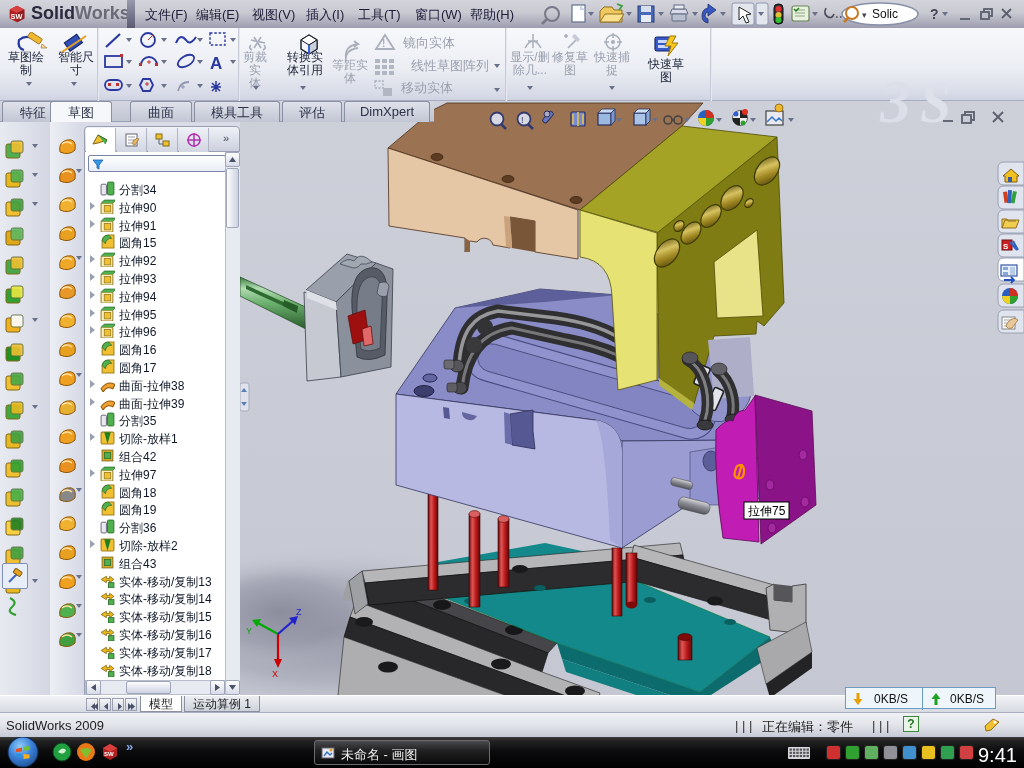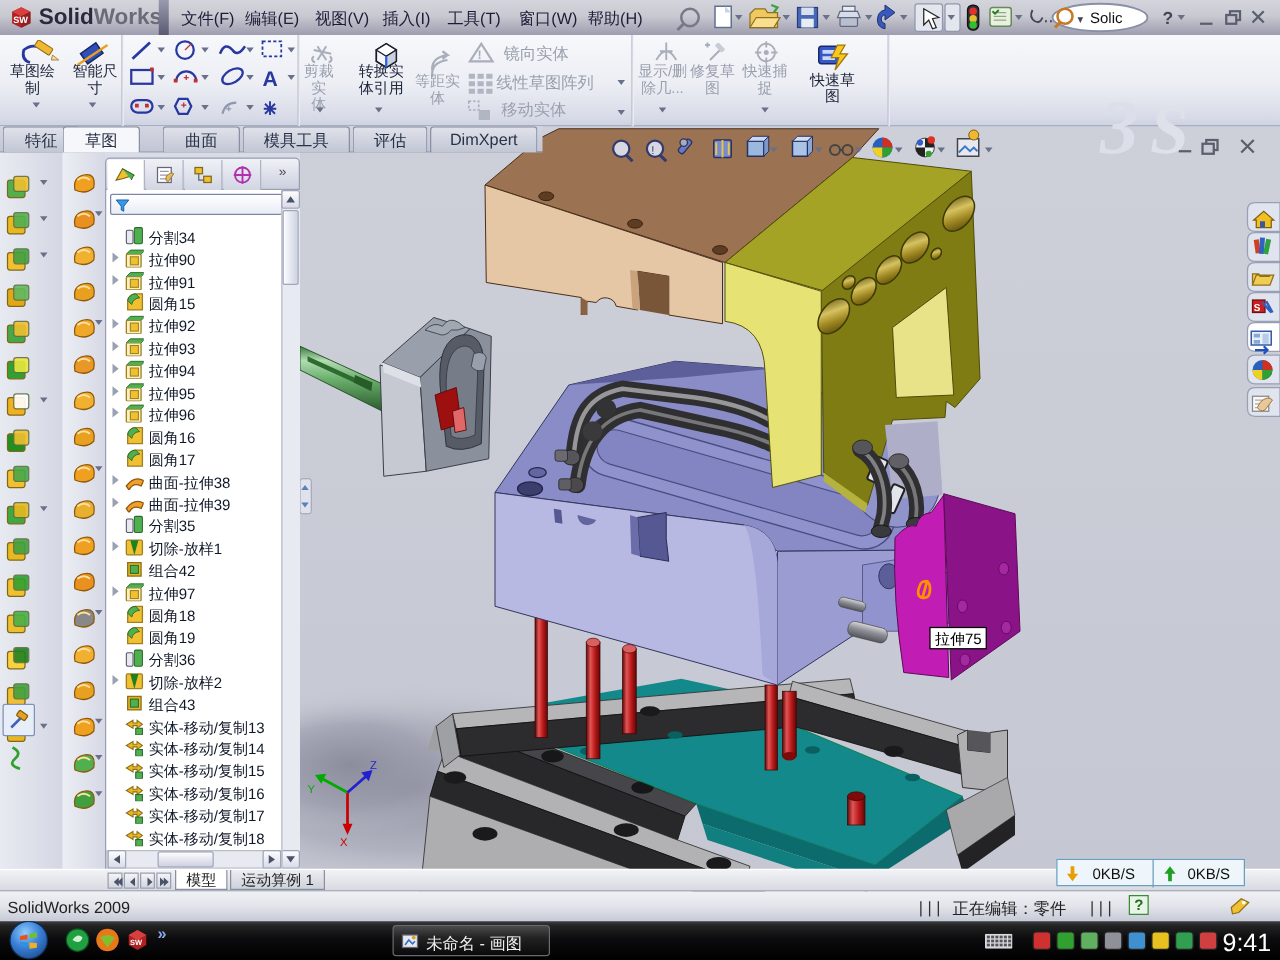--- a/index.html
+++ b/index.html
@@ -437,21 +437,21 @@
       <rect x="1" y="1" width="5" height="4" fill="#b0b6c2"></rect>
       <rect x="1" y="7" width="5" height="4" fill="#b0b6c2"></rect>
       <rect x="1" y="13" width="5" height="4" fill="#b0b6c2"></rect>
       <rect x="8" y="1" width="5" height="4" fill="#b0b6c2"></rect>
       <rect x="8" y="7" width="5" height="4" fill="#b0b6c2"></rect>
       <rect x="8" y="13" width="5" height="4" fill="#b0b6c2"></rect>
       <rect x="15" y="1" width="5" height="4" fill="#b0b6c2"></rect>
       <rect x="15" y="7" width="5" height="4" fill="#b0b6c2"></rect>
       <rect x="15" y="13" width="5" height="4" fill="#b0b6c2"></rect>
     </svg>
-<div class="tbtxt gray abs" style="left:397px;top:31px;width:92px;text-align:left;font-size:13px">线性草图阵列</div>
+<div class="tbtxt gray abs" style="left:397px;top:31px;width:92px;text-align:right;font-size:13px">线性草图阵列</div>
 <svg class="abs" style="left:374px;top:52px" width="22" height="18" viewBox="0 0 22 18">
       <rect x="1" y="1" width="8" height="7" fill="none" stroke="#a8aeba" stroke-width="1.3" stroke-dasharray="2,1.5"></rect>
       <rect x="9" y="8" width="9" height="8" fill="#b0b6c2"></rect>
     </svg>
 <div class="tbtxt gray abs" style="left:397px;top:53px;width:60px;text-align:center;font-size:13px">移动实体</div>
 <div class="dd abs" style="left:494px;top:36px"></div>
 <div class="dd abs" style="left:494px;top:60px"></div>
 <svg class="abs" style="left:520px;top:4px" width="26" height="20" viewBox="0 0 26 20">
       <path d="M5,16 q8,-14 16,0 M13,2 l0,14 M8,9 l10,0" stroke="#a8aeba" stroke-width="1.5" fill="none"></path>
     </svg>
@@ -983,21 +983,21 @@
 <svg class="abs" style="left:76px;top:5px" width="20" height="20" viewBox="0 0 20 20">
       <circle cx="10" cy="10" r="9" fill="#e87818"></circle>
       <path d="M4,8 q6,-4 12,0 l-6,8 Z" fill="#80c030"></path>
     </svg>
 <svg class="abs" style="left:100px;top:5px" width="20" height="20" viewBox="0 0 20 20">
       <polygon points="3,6 10,2 17,6 17,14 10,18 3,14" fill="#b02020"></polygon>
       <polygon points="3,6 10,2 17,6 10,10" fill="#d84040"></polygon>
       <text x="4" y="14" font-size="6" fill="#fff" font-weight="bold">SW</text>
     </svg>
 <div class="abs" style="left:126px;top:2px;color:#88a8e8;font-size:13px;font-weight:bold">»</div>
-<div class="taskbtn" style="left:314px;width:126px;">
+<div class="taskbtn" style="left:314px;width:176px;">
 <svg class="abs" style="left:5px;top:4px" width="16" height="16" viewBox="0 0 16 16">
         <rect x="2" y="3" width="12" height="10" fill="#e8e8f0" stroke="#667"></rect>
         <path d="M4,11 l3,-4 l3,3 l2,-2" stroke="#3070c0" stroke-width="1.3" fill="none"></path>
         <circle cx="11" cy="5" r="1.5" fill="#e0a020"></circle>
       </svg>
 <div class="abs" style="left:26px;top:5px">未命名 - 画图</div>
 </div>
 <svg class="abs" style="left:788px;top:10px" width="22" height="12" viewBox="0 0 22 12">
       <rect x="0" y="0" width="22" height="12" rx="1" fill="#d8d8e0"></rect>
       <g fill="#555">

